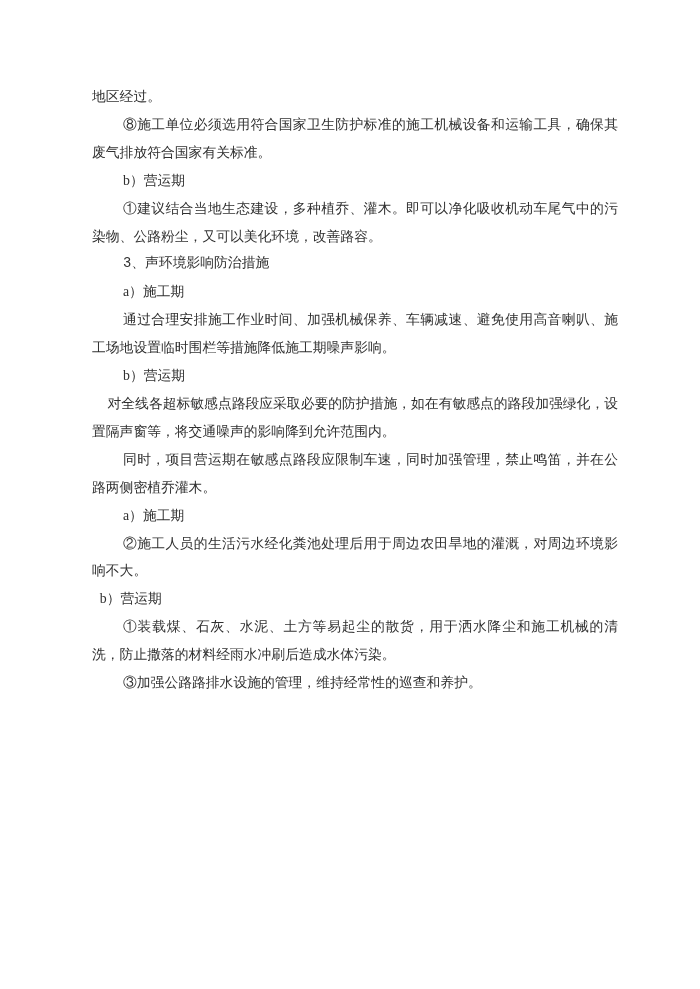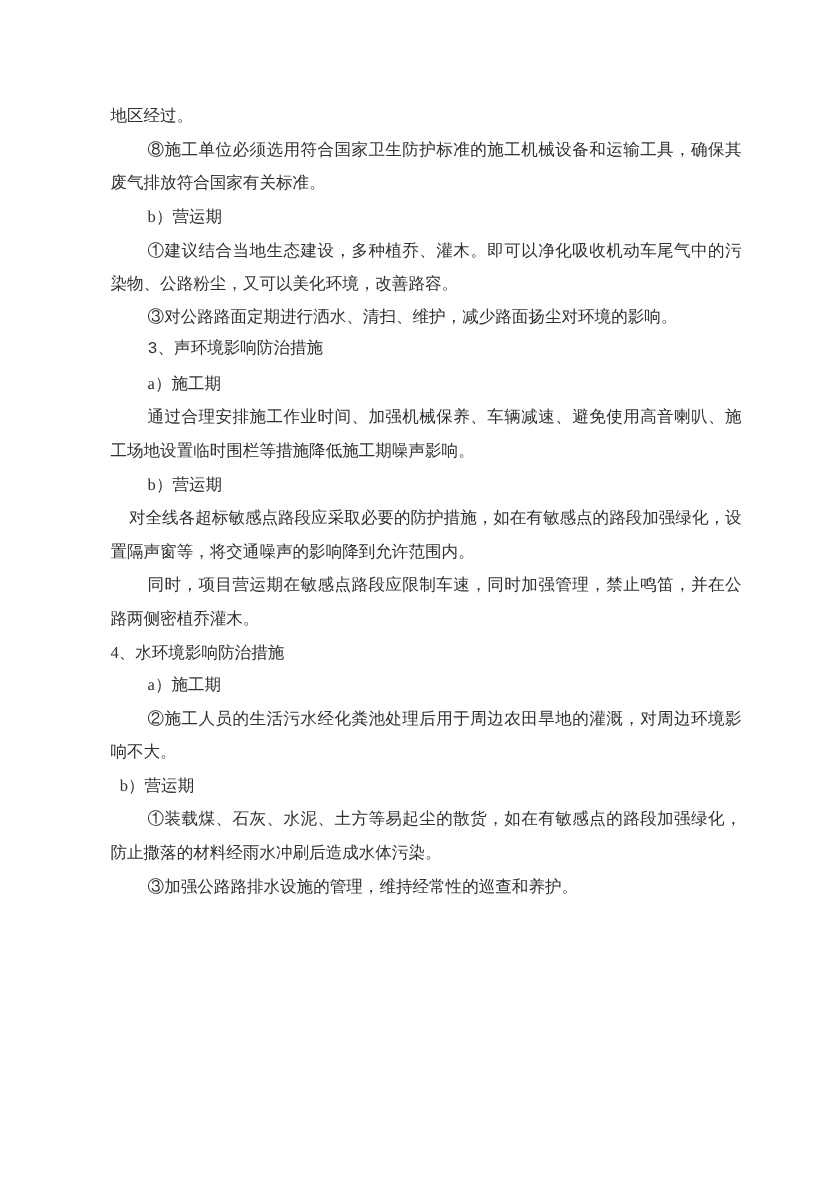--- a/index.html
+++ b/index.html
@@ -35,27 +35,25 @@
 </style>
 </head>
 <body>
 
 <div class="page" style="background: rgb(255, 255, 255); color: rgb(48, 48, 48);">
   <div class="doc-body">
       <p class="para" style="text-indent: 0px;">地区经过。</p>
       <p class="para" style="text-indent: 31px;">⑧施工单位必须选用符合国家卫生防护标准的施工机械设备和运输工具，确保其废气排放符合国家有关标准。</p>
       <p class="para" style="text-indent: 31px;">b）营运期</p>
       <p class="para" style="text-indent: 31px;">①建议结合当地生态建设，多种植乔、灌木。即可以净化吸收机动车尾气中的污染物、公路粉尘，又可以美化环境，改善路容。</p>
-      <p class="para" style="text-indent: 31px;">③对公路路面定期进行洒水、清扫、维护，减少路面扬尘对环境的影响。</p>
       <p class="para" style="text-indent: 31px; font-family: Liberation Mono, monospace;">3、声环境影响防治措施</p>
       <p class="para" style="text-indent: 31px;">a）施工期</p>
       <p class="para" style="text-indent: 31px;">通过合理安排施工作业时间、加强机械保养、车辆减速、避免使用高音喇叭、施工场地设置临时围栏等措施降低施工期噪声影响。</p>
       <p class="para" style="text-indent: 31px;">b）营运期</p>
       <p class="para" style="text-indent: 15.5px;">对全线各超标敏感点路段应采取必要的防护措施，如在有敏感点的路段加强绿化，设置隔声窗等，将交通噪声的影响降到允许范围内。</p>
       <p class="para" style="text-indent: 31px; font-family: Liberation Serif, serif;">同时，项目营运期在敏感点路段应限制车速，同时加强管理，禁止鸣笛，并在公路两侧密植乔灌木。</p>
-      <p class="para" style="text-indent: 0px;">4、水环境影响防治措施</p>
       <p class="para" style="text-indent: 31px;">a）施工期</p>
       <p class="para" style="text-indent: 31px;">②施工人员的生活污水经化粪池处理后用于周边农田旱地的灌溉，对周边环境影响不大。</p>
       <p class="para" style="text-indent: 7.75px;">b）营运期</p>
-      <p class="para" style="text-indent: 31px;">①装载煤、石灰、水泥、土方等易起尘的散货，如在有敏感点的路段加强绿化，防止撒落的材料经雨水冲刷后造成水体污染。</p>
+      <p class="para" style="text-indent: 31px;">①装载煤、石灰、水泥、土方等易起尘的散货，用于洒水降尘和施工机械的清洗，防止撒落的材料经雨水冲刷后造成水体污染。</p>
       <p class="para" style="text-indent: 31px;">③加强公路路排水设施的管理，维持经常性的巡查和养护。</p>
     </div>
 </div>
 
 </body></html>

